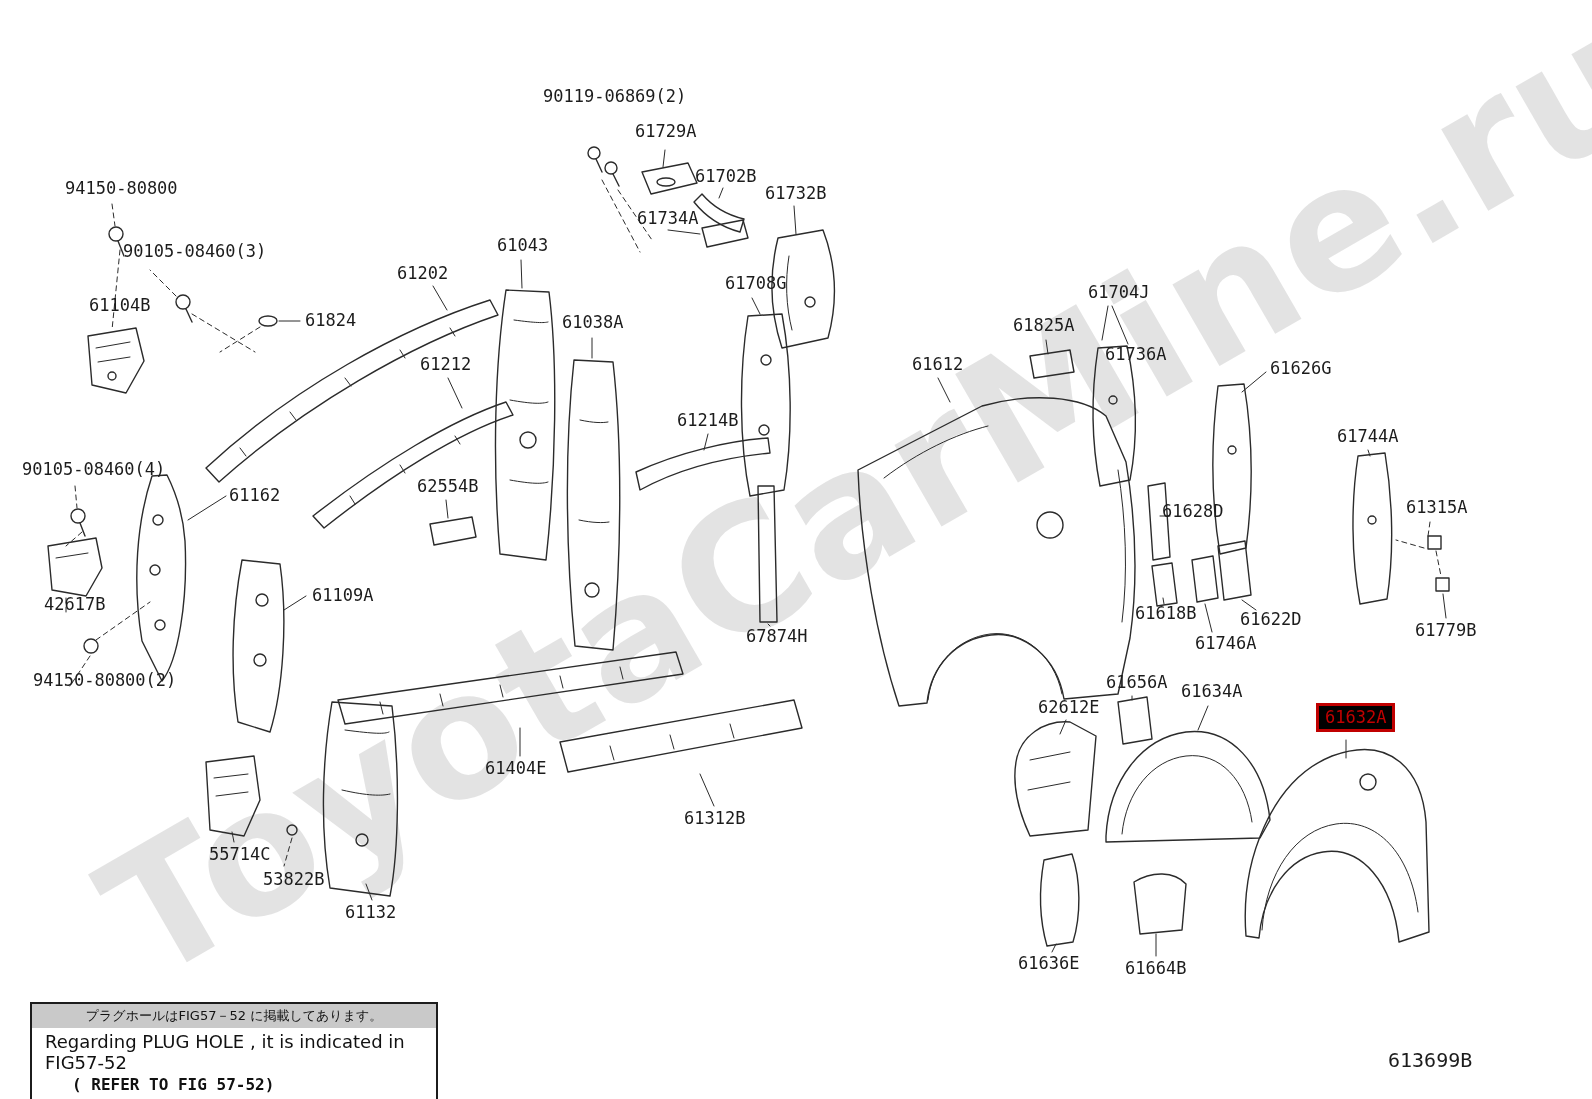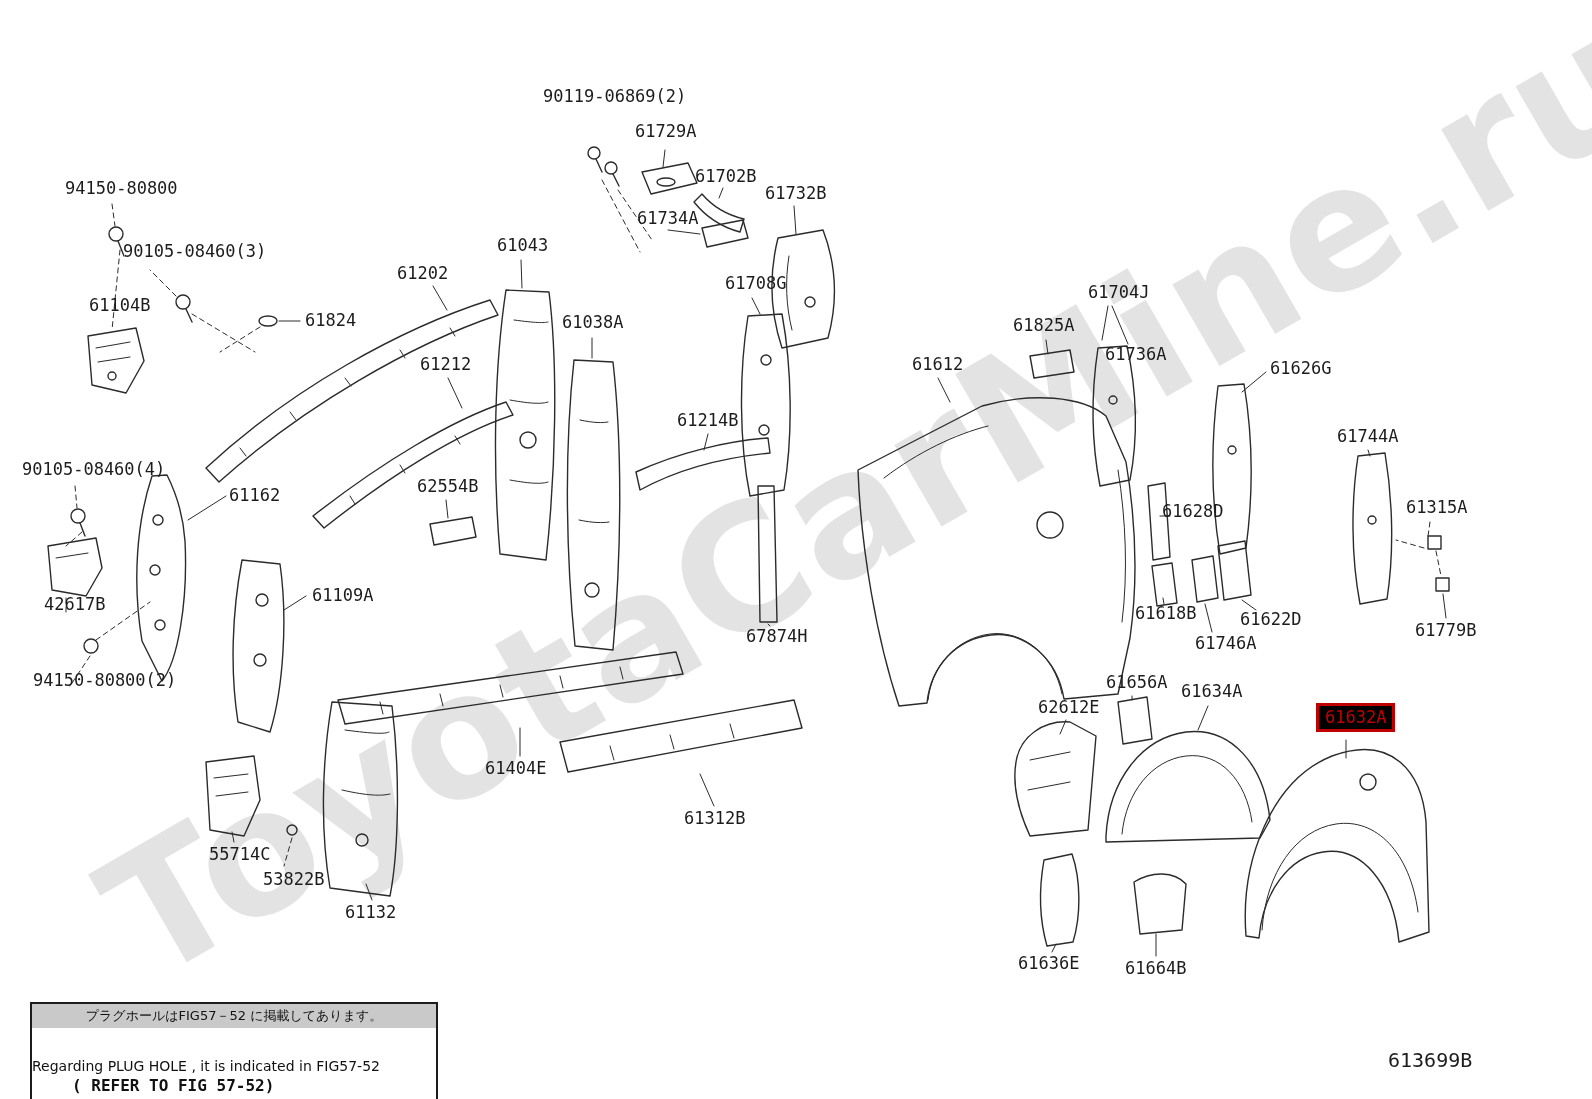--- a/index.html
+++ b/index.html
@@ -14,22 +14,22 @@
   svg .p{fill:none;stroke:#2b2b2b;stroke-width:1.4;stroke-linejoin:round;stroke-linecap:round;}
   svg .thin{stroke-width:1;}
   svg .d{stroke-dasharray:5 4;stroke-width:1;}
   .lbl{position:absolute;z-index:3;font-size:17px;font-weight:normal;color:#1c1c1c;
        white-space:nowrap;line-height:1;cursor:pointer;}
   .lbl.hl{color:#c00000;border:3px solid #c00000;padding:3px 6px;background:#000000;}
   .notebox{position:absolute;left:30px;top:1002px;width:404px;z-index:3;
        border:2px solid #1c1c1c;background:#fff;}
   .notebox .jp{background:#c9c9c9;font-size:13px;padding:3px 6px;text-align:center;
        font-family:"DejaVu Sans","Liberation Sans",sans-serif;color:#111;}
-  .notebox .en{font-size:14px;padding:3px 8px 1px 0;color:#111;
-       font-family:"DejaVu Sans","Liberation Sans",sans-serif;margin-top:27px;}
+  .notebox .en{font-size:18px;padding:3px 8px 1px 13px;color:#111;
+       font-family:"DejaVu Sans","Liberation Sans",sans-serif;}
   .notebox .refer{font-size:16px;font-weight:bold;padding:1px 8px 5px 40px;color:#111;}
   .docnum{position:absolute;left:1388px;top:1048px;font-size:20px;color:#1c1c1c;z-index:3;}
 </style>
 </head>
 <body>
 
 <div class="stage">
 
   <div class="watermark">ToyotaCarMine.ru</div>
 

